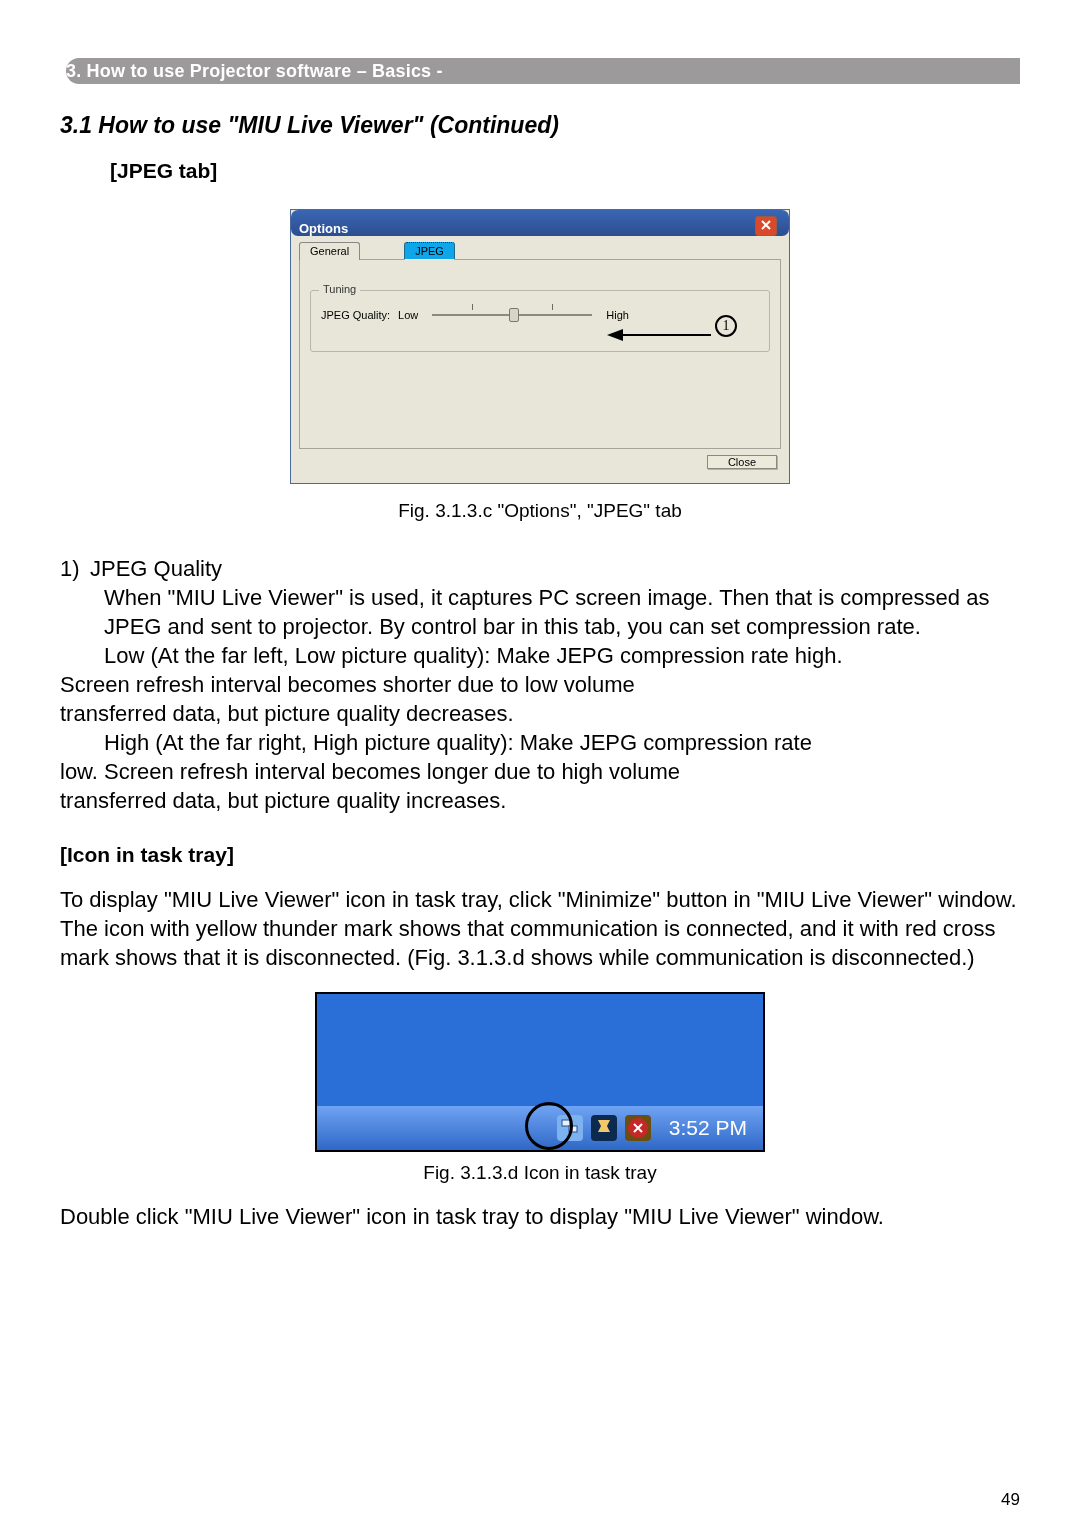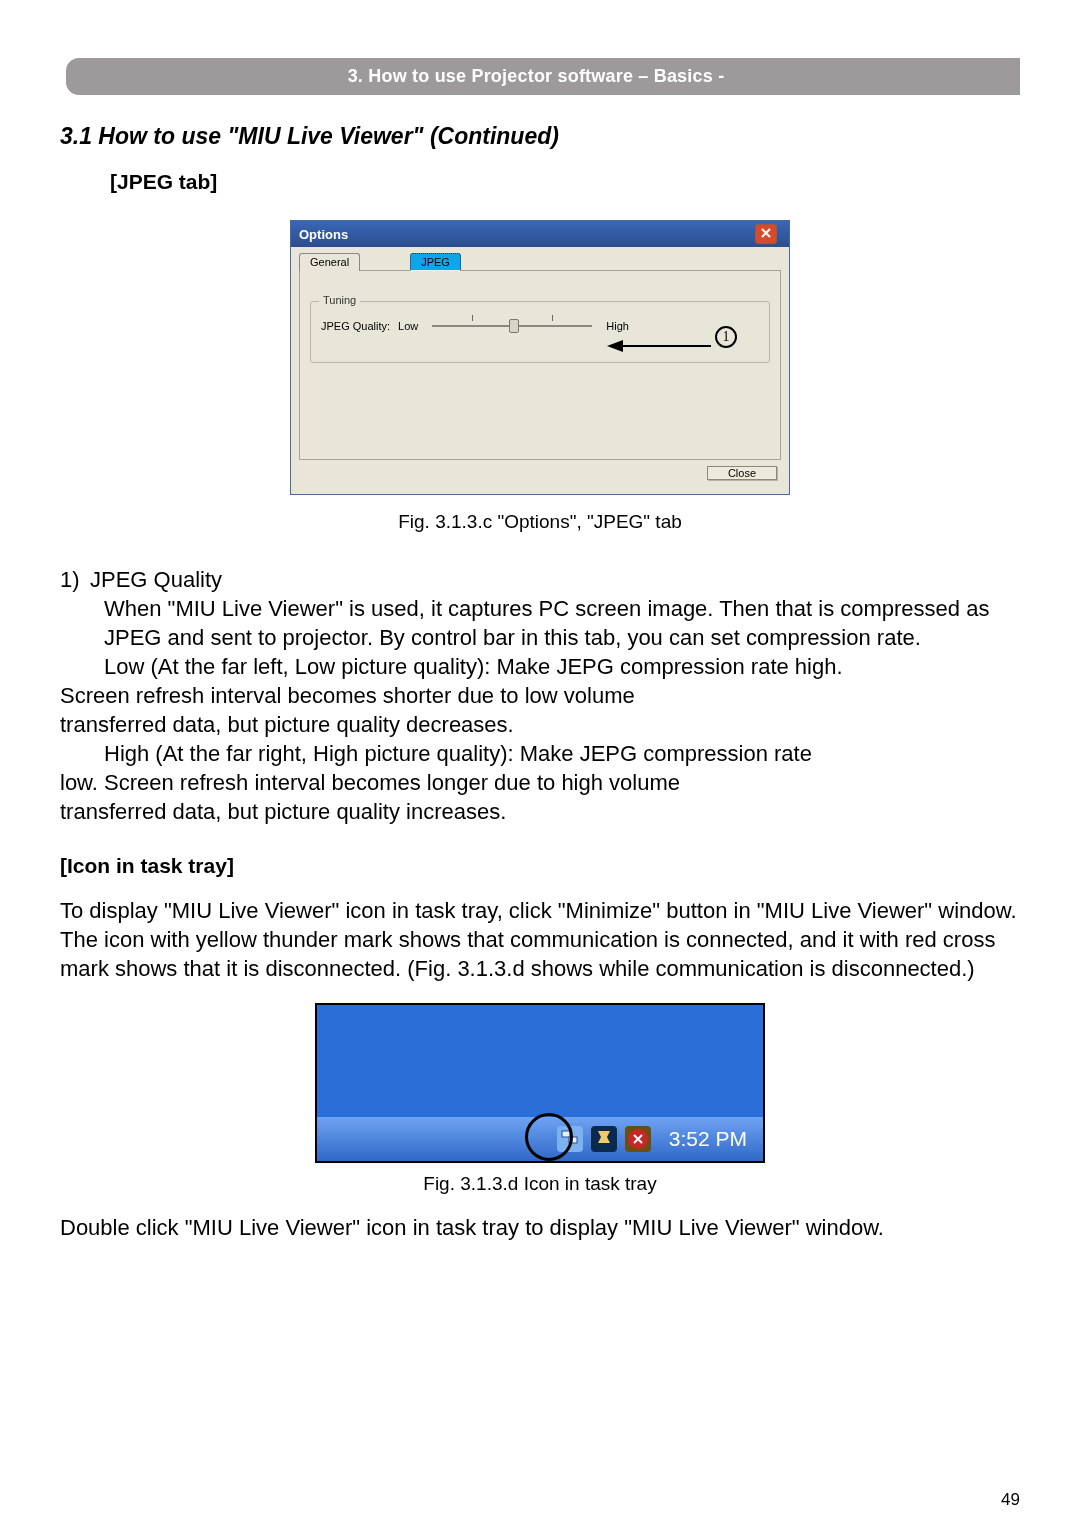--- a/index.html
+++ b/index.html
@@ -1,29 +1,29 @@
 <!DOCTYPE html>
 <html><head>
 <meta charset="utf-8">
 <style>
   * { box-sizing: border-box; margin: 0; padding: 0; }
   html, body { width: 1080px; height: 1532px; background: #fff; font-family: Arial, Helvetica, sans-serif; color: #000; }
   .page { width: 1080px; height: 1532px; position: relative; padding: 58px 60px 30px 60px; }
-  .header-bar { background: #9c9a9a; height: 37px; border-radius: 13px 0 0 13px; margin-left: 6px; margin-right: 0; display: flex; align-items: center; justify-content: center; padding-right: 14px; }
+  .header-bar { background: #9c9a9a; height: 26px; border-radius: 13px 0 0 13px; margin-left: 6px; margin-right: 0; display: flex; align-items: center; justify-content: flex-start; padding-right: 14px; }
   .header-text { color: #fff; font-size: 18px; font-weight: bold; letter-spacing: 0.2px; }
   .sec-title { font-style: italic; font-weight: bold; font-size: 23px; margin-top: 28px; }
   .sub-title { font-weight: bold; font-size: 21px; margin-top: 20px; margin-left: 50px; }
   .figure-wrap { margin-top: 26px; display: flex; justify-content: center; }
   .options-dlg { width: 500px; border: 1px solid #4a6a9d; background: #e7e6d8; position: relative; }
-  .dlg-titlebar { height: 26px; background: linear-gradient(to bottom, #3a66b5, #2c4e8f); display: flex; align-items: center; padding: 0 12px 0 8px; justify-content: space-between; }
+  .dlg-titlebar { height: 26px; background: linear-gradient(to bottom, #3a66b5, #2c4e8f); display: flex; align-items: flex-end; padding: 0 12px 0 8px; justify-content: space-between; border-radius: 7px; }
   .dlg-title { color: #fff; font-size: 13px; font-weight: bold; }
   .dlg-close { width: 22px; height: 20px; background: #d84a2a; border: 1px solid #9a5a4a; border-radius: 3px; display: flex; align-items: center; justify-content: center; }
   .dlg-close svg { width: 12px; height: 12px; }
   .dlg-body { padding: 6px 8px 8px 8px; }
-  .tabs-row { display: flex; gap: 6px; margin-bottom: -1px; }
+  .tabs-row { display: flex; gap: 0; margin-bottom: -1px; }
   .tab { font-size: 11px; padding: 2px 10px; border: 1px solid #888; border-bottom: none; background: #e7e6d8; border-radius: 3px 3px 0 0; }
   .tab.active { background: #0ea5e9; border: 1px dotted #333; border-bottom: 1px solid #f2f1e6; margin-left: 44px; }
   .tab-panel { border: 1px solid #a5a49a; padding: 24px 10px 96px 10px; background: #e7e6d8; }
   .fieldset { border: 1px solid #b7b6aa; border-radius: 3px; padding: 18px 10px 30px 10px; position: relative; margin-top: 6px; }
   .fieldset-legend { position: absolute; top: -8px; left: 8px; background: #e7e6d8; font-size: 11px; padding: 0 4px; color: #333; }
   .quality-row { display: flex; align-items: center; gap: 8px; font-size: 11px; }
   .slider-track { flex: 0 0 160px; height: 2px; background: #8a897d; position: relative; margin: 0 6px; }
   .slider-tick { position: absolute; top: -10px; width: 1px; height: 6px; background: #6a6a60; }
   .slider-tick.t1 { left: 25%; }
   .slider-tick.t2 { left: 75%; }

